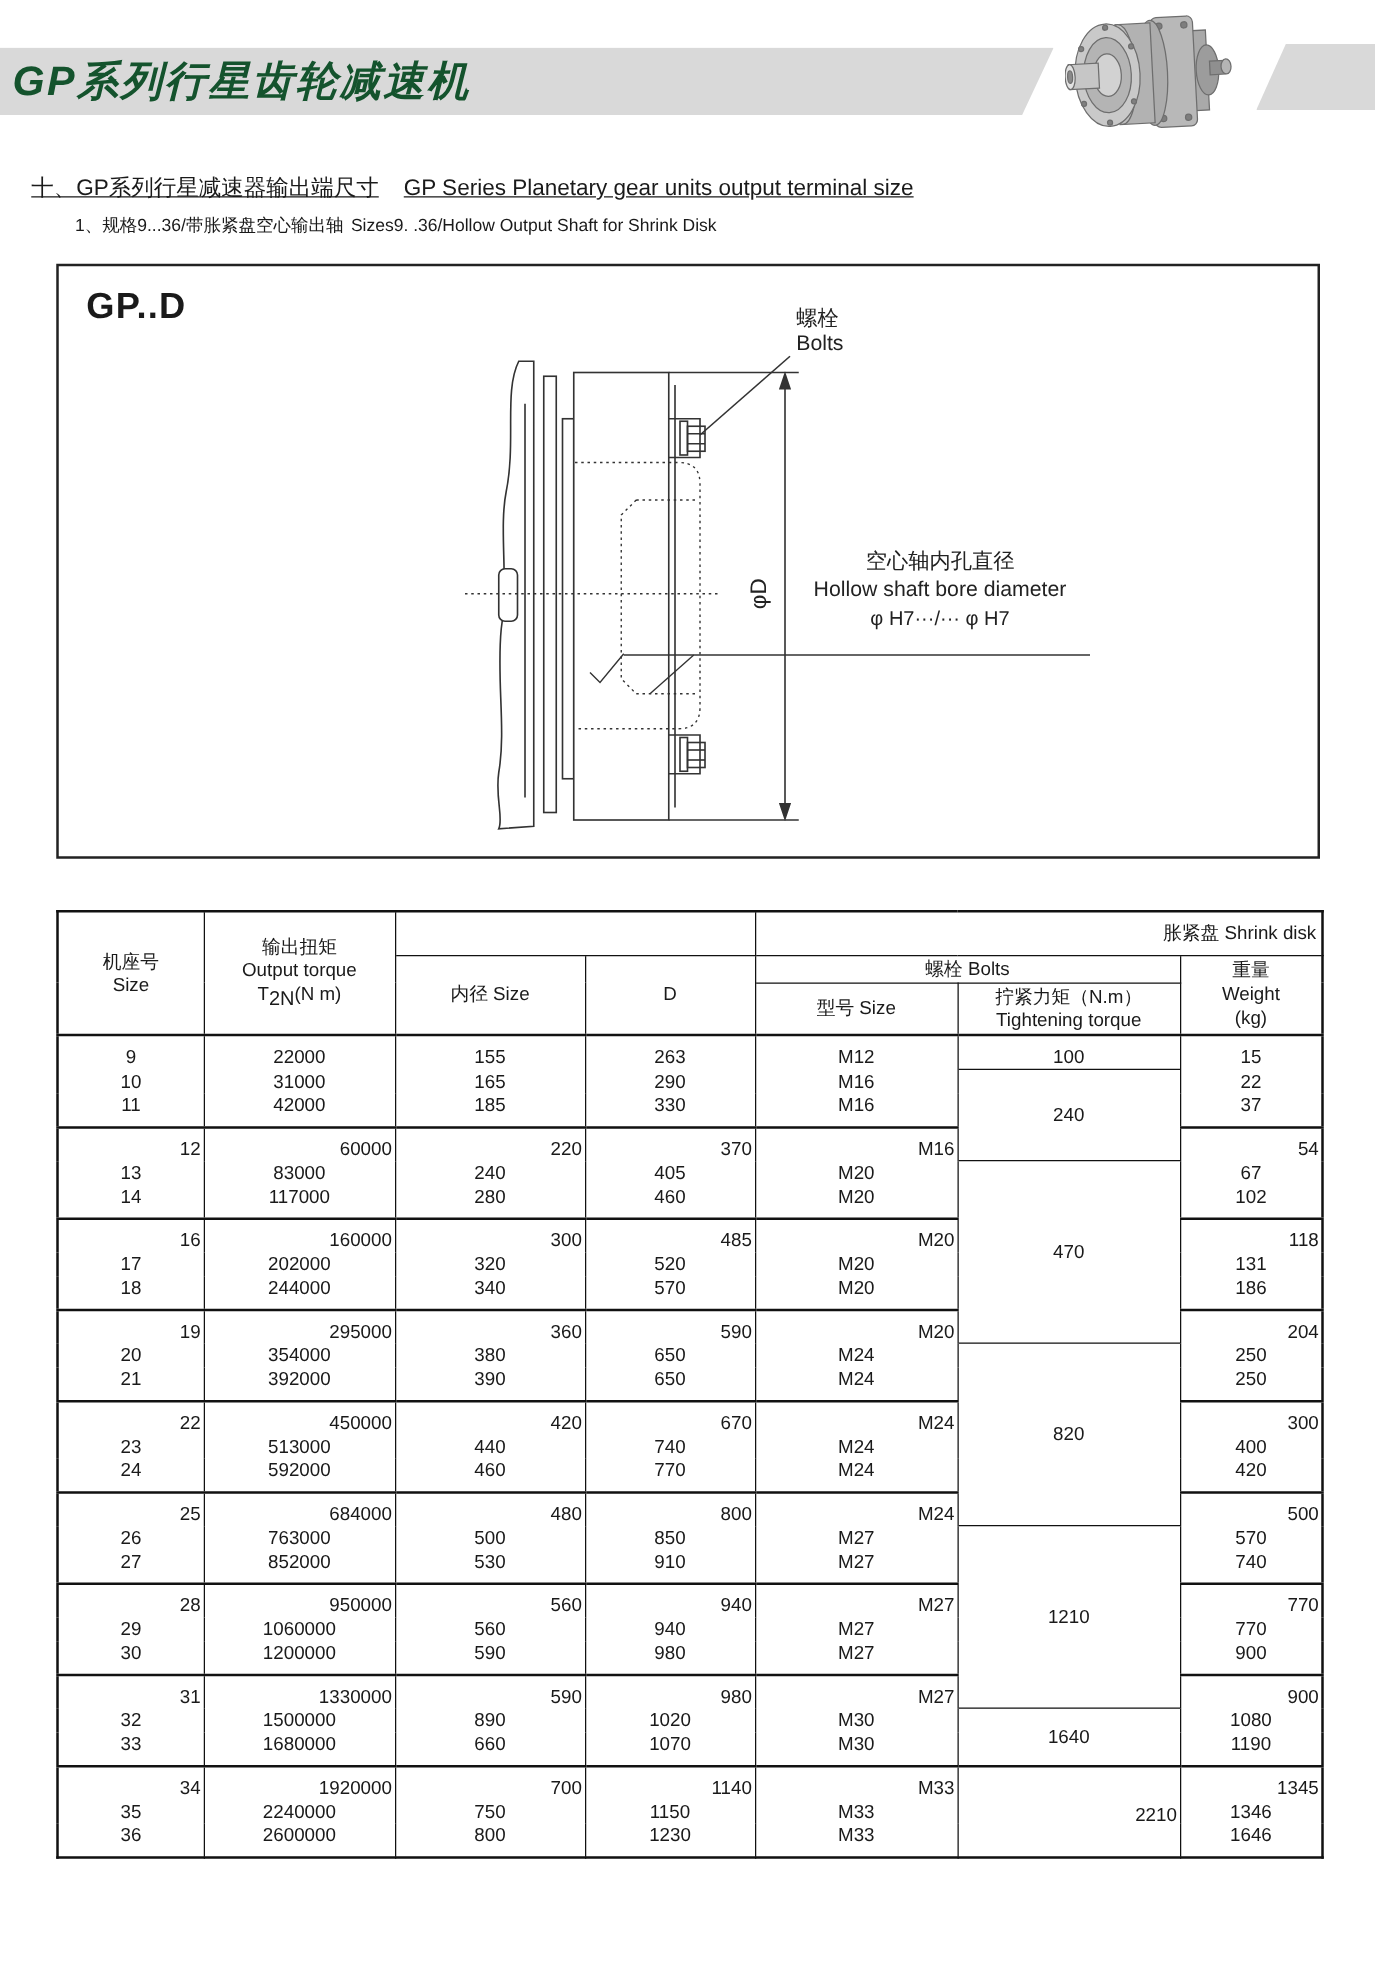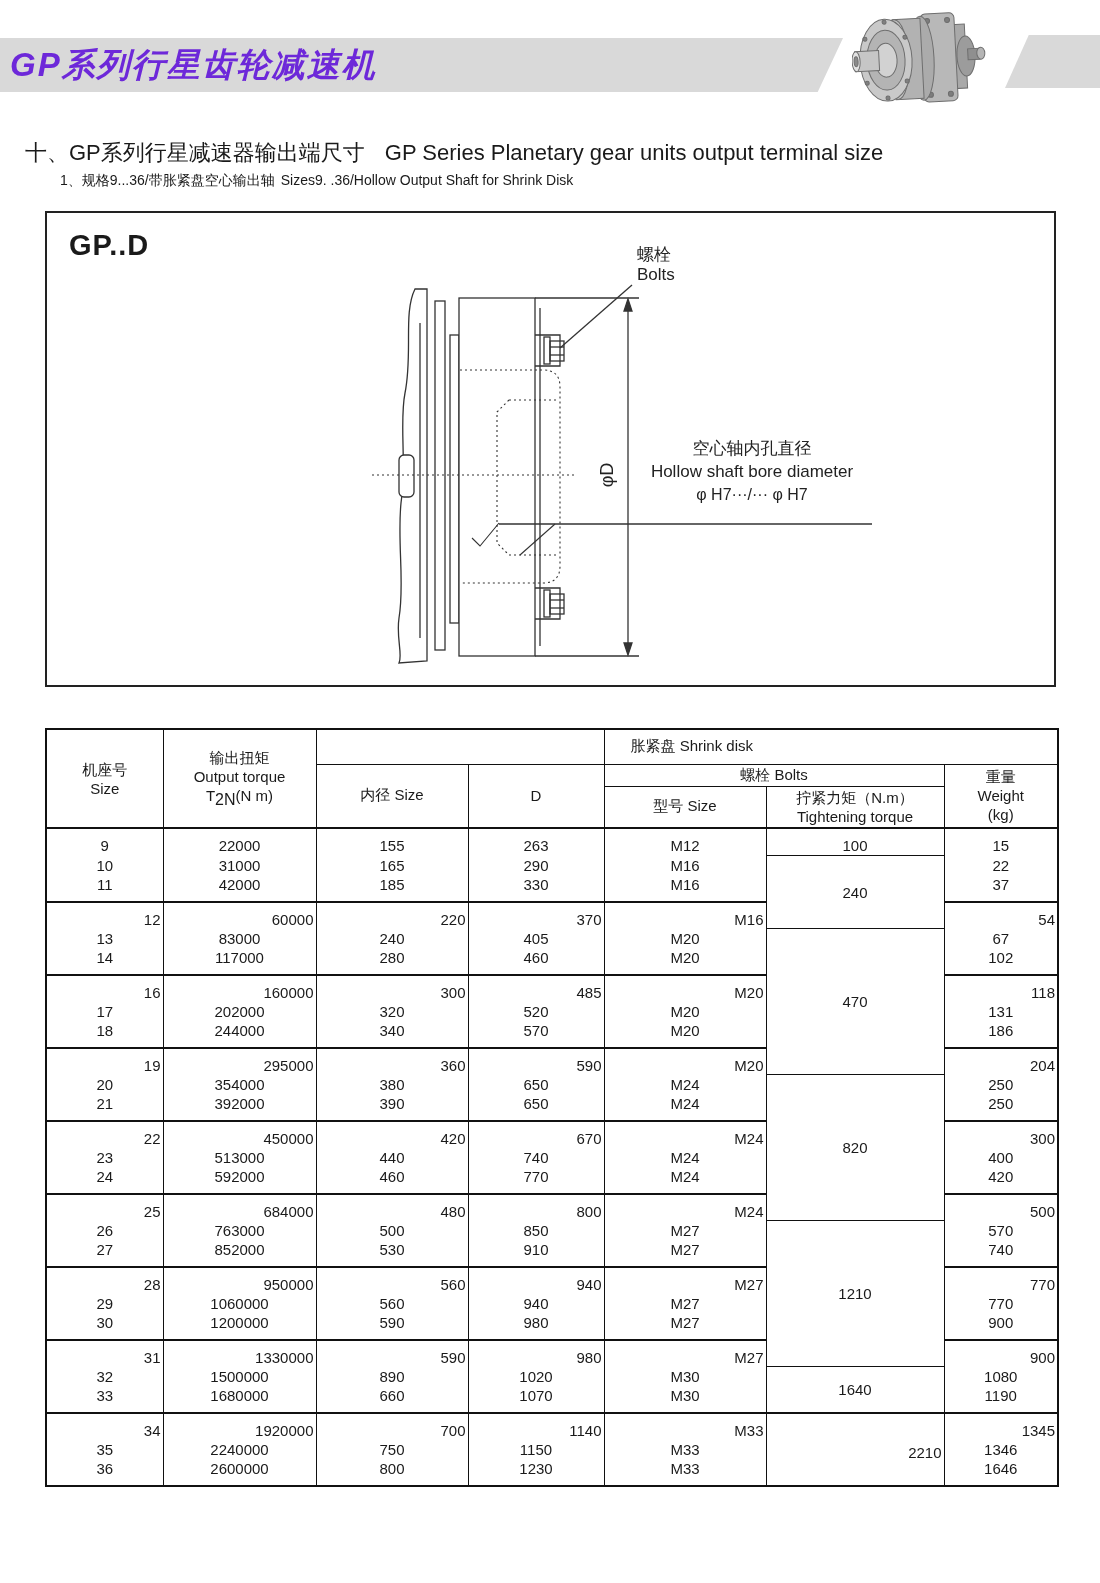--- a/index.html
+++ b/index.html
@@ -8,29 +8,29 @@
     font-family:"Liberation Sans","DejaVu Sans",sans-serif;color:#1a1a1a;
     overflow:hidden;
   }
   
   .banner{
     position:absolute;left:0;top:38px;width:843px;height:54px;
     background:#d9d9d9;clip-path:polygon(0 0,100% 0,97% 100%,0 100%);
   }
   .banner h1{
     margin:0;padding:0 0 0 10px;line-height:54px;
-    font-size:33px;font-weight:bold;font-style:italic;letter-spacing:2px;color:#6d28d9;
+    font-size:33px;font-weight:bold;font-style:italic;letter-spacing:2px;color:#14532d;
   }
   .banner-right{
     position:absolute;left:1005px;top:35px;width:95px;height:53px;
     background:#d9d9d9;clip-path:polygon(25% 0,100% 0,100% 100%,0 100%);
   }
   .gear-img{position:absolute;left:852px;top:6px;}
   
-  .section-title{position:absolute;left:25px;top:138px;font-size:22px;white-space:nowrap;}
+  .section-title{position:absolute;left:25px;top:138px;font-size:18px;white-space:nowrap;text-decoration:underline;}
   .section-title .en{margin-left:20px;}
   .subsection-title{position:absolute;left:60px;top:172px;font-size:14px;white-space:nowrap;}
   .subsection-title .en{margin-left:6px;}
   
   .diagram-box{
     position:absolute;left:45px;top:211px;width:1007px;height:472px;
     border:2px solid #222;background:#fff;
   }
   .model-label{position:absolute;left:22px;top:16px;font-size:29px;font-weight:600;letter-spacing:1px;text-align:right;}
   .drawing{position:absolute;left:0;top:0;}
@@ -39,21 +39,21 @@
   table.spec{
     position:absolute;left:45px;top:728px;width:1012px;
     border-collapse:collapse;table-layout:fixed;
     border:2.5px solid #111;font-size:15px;
   }
   table.spec th,table.spec td{box-sizing:border-box;text-align:center;vertical-align:middle;}
   thead th{border:1.5px solid #111;font-weight:normal;padding:0 4px;}
   thead tr.hr1{height:35px;}
   thead tr.hr2{height:22px;}
   thead tr.hr3{height:42px;}
-  thead th.shrink{text-align:left;padding-left:26px;}
+  thead th.shrink{text-align:right;padding-left:26px;}
   thead th.hb{border-bottom:2.5px solid #111;}
   .h-line{line-height:19px;}
   sub{font-size:16px;}
   tbody td{
     border-left:1.5px solid #111;border-right:1.5px solid #111;
     border-top:0;border-bottom:0;height:19px;line-height:19px;padding:0 2px;
   }
   tbody tr.gs td{border-top:2.5px solid #111;text-align:right;}
   tbody td.torque-cell{border-top:1.5px solid #111;}
   tbody tr.pt td{padding-top:7px;}

